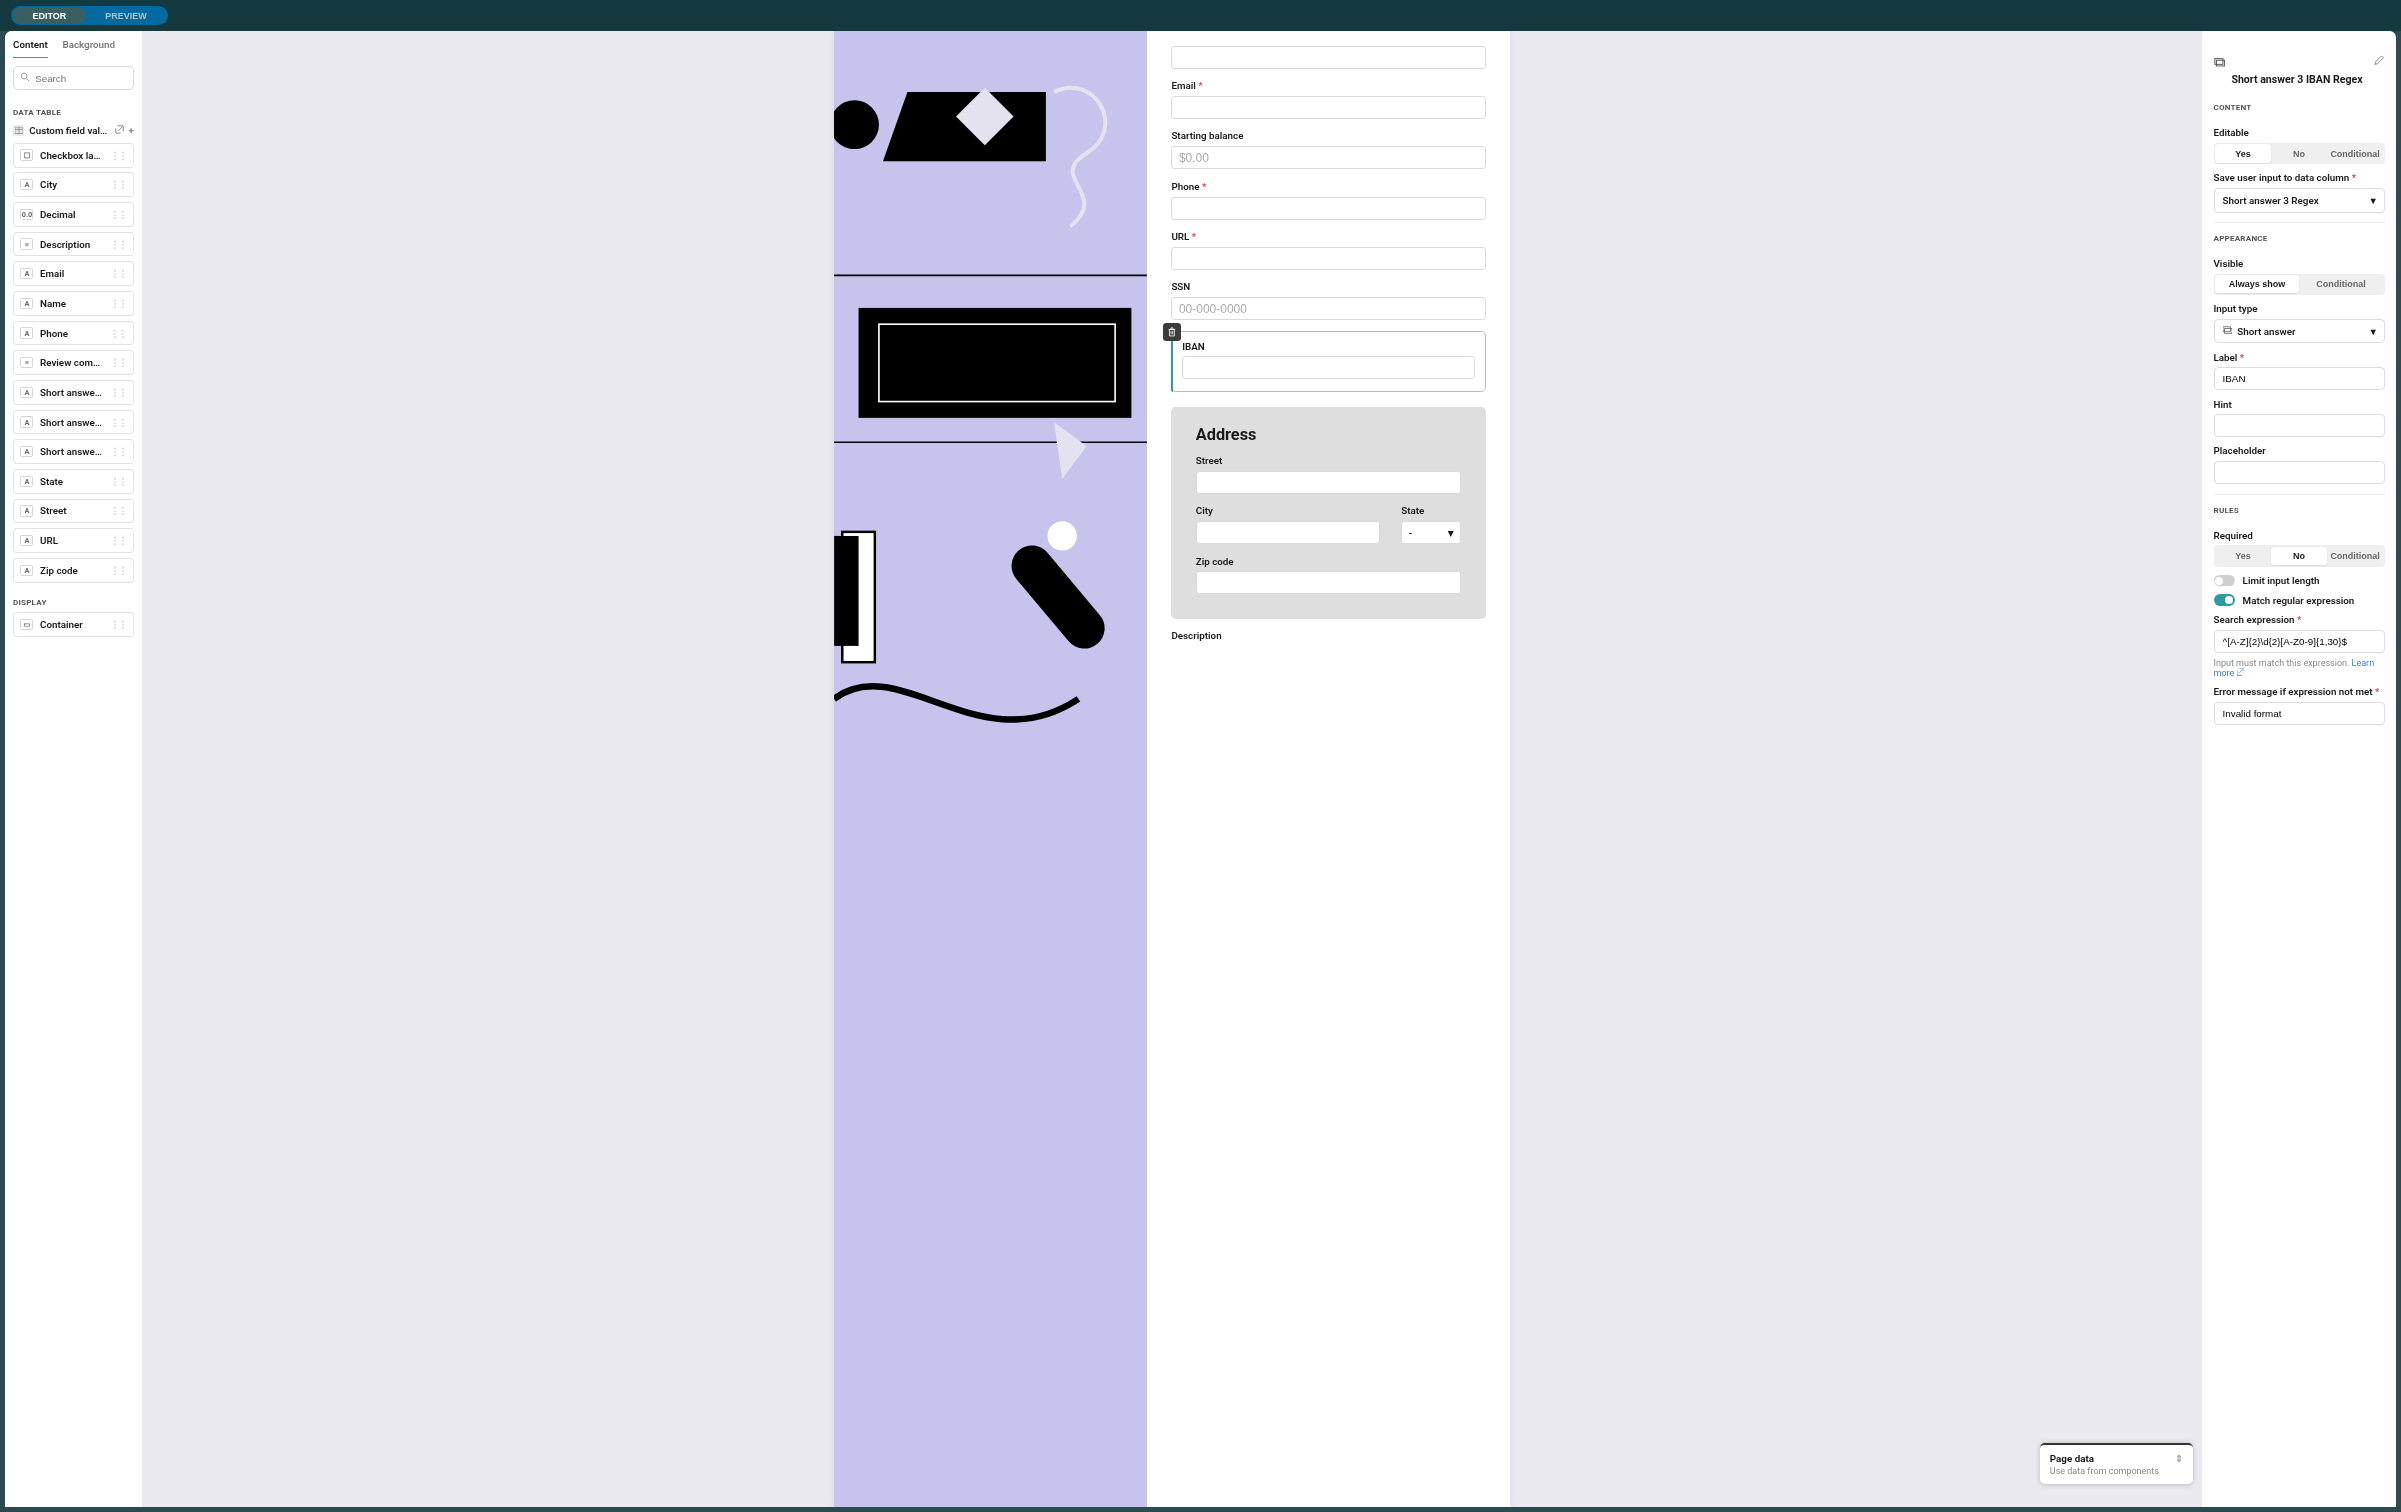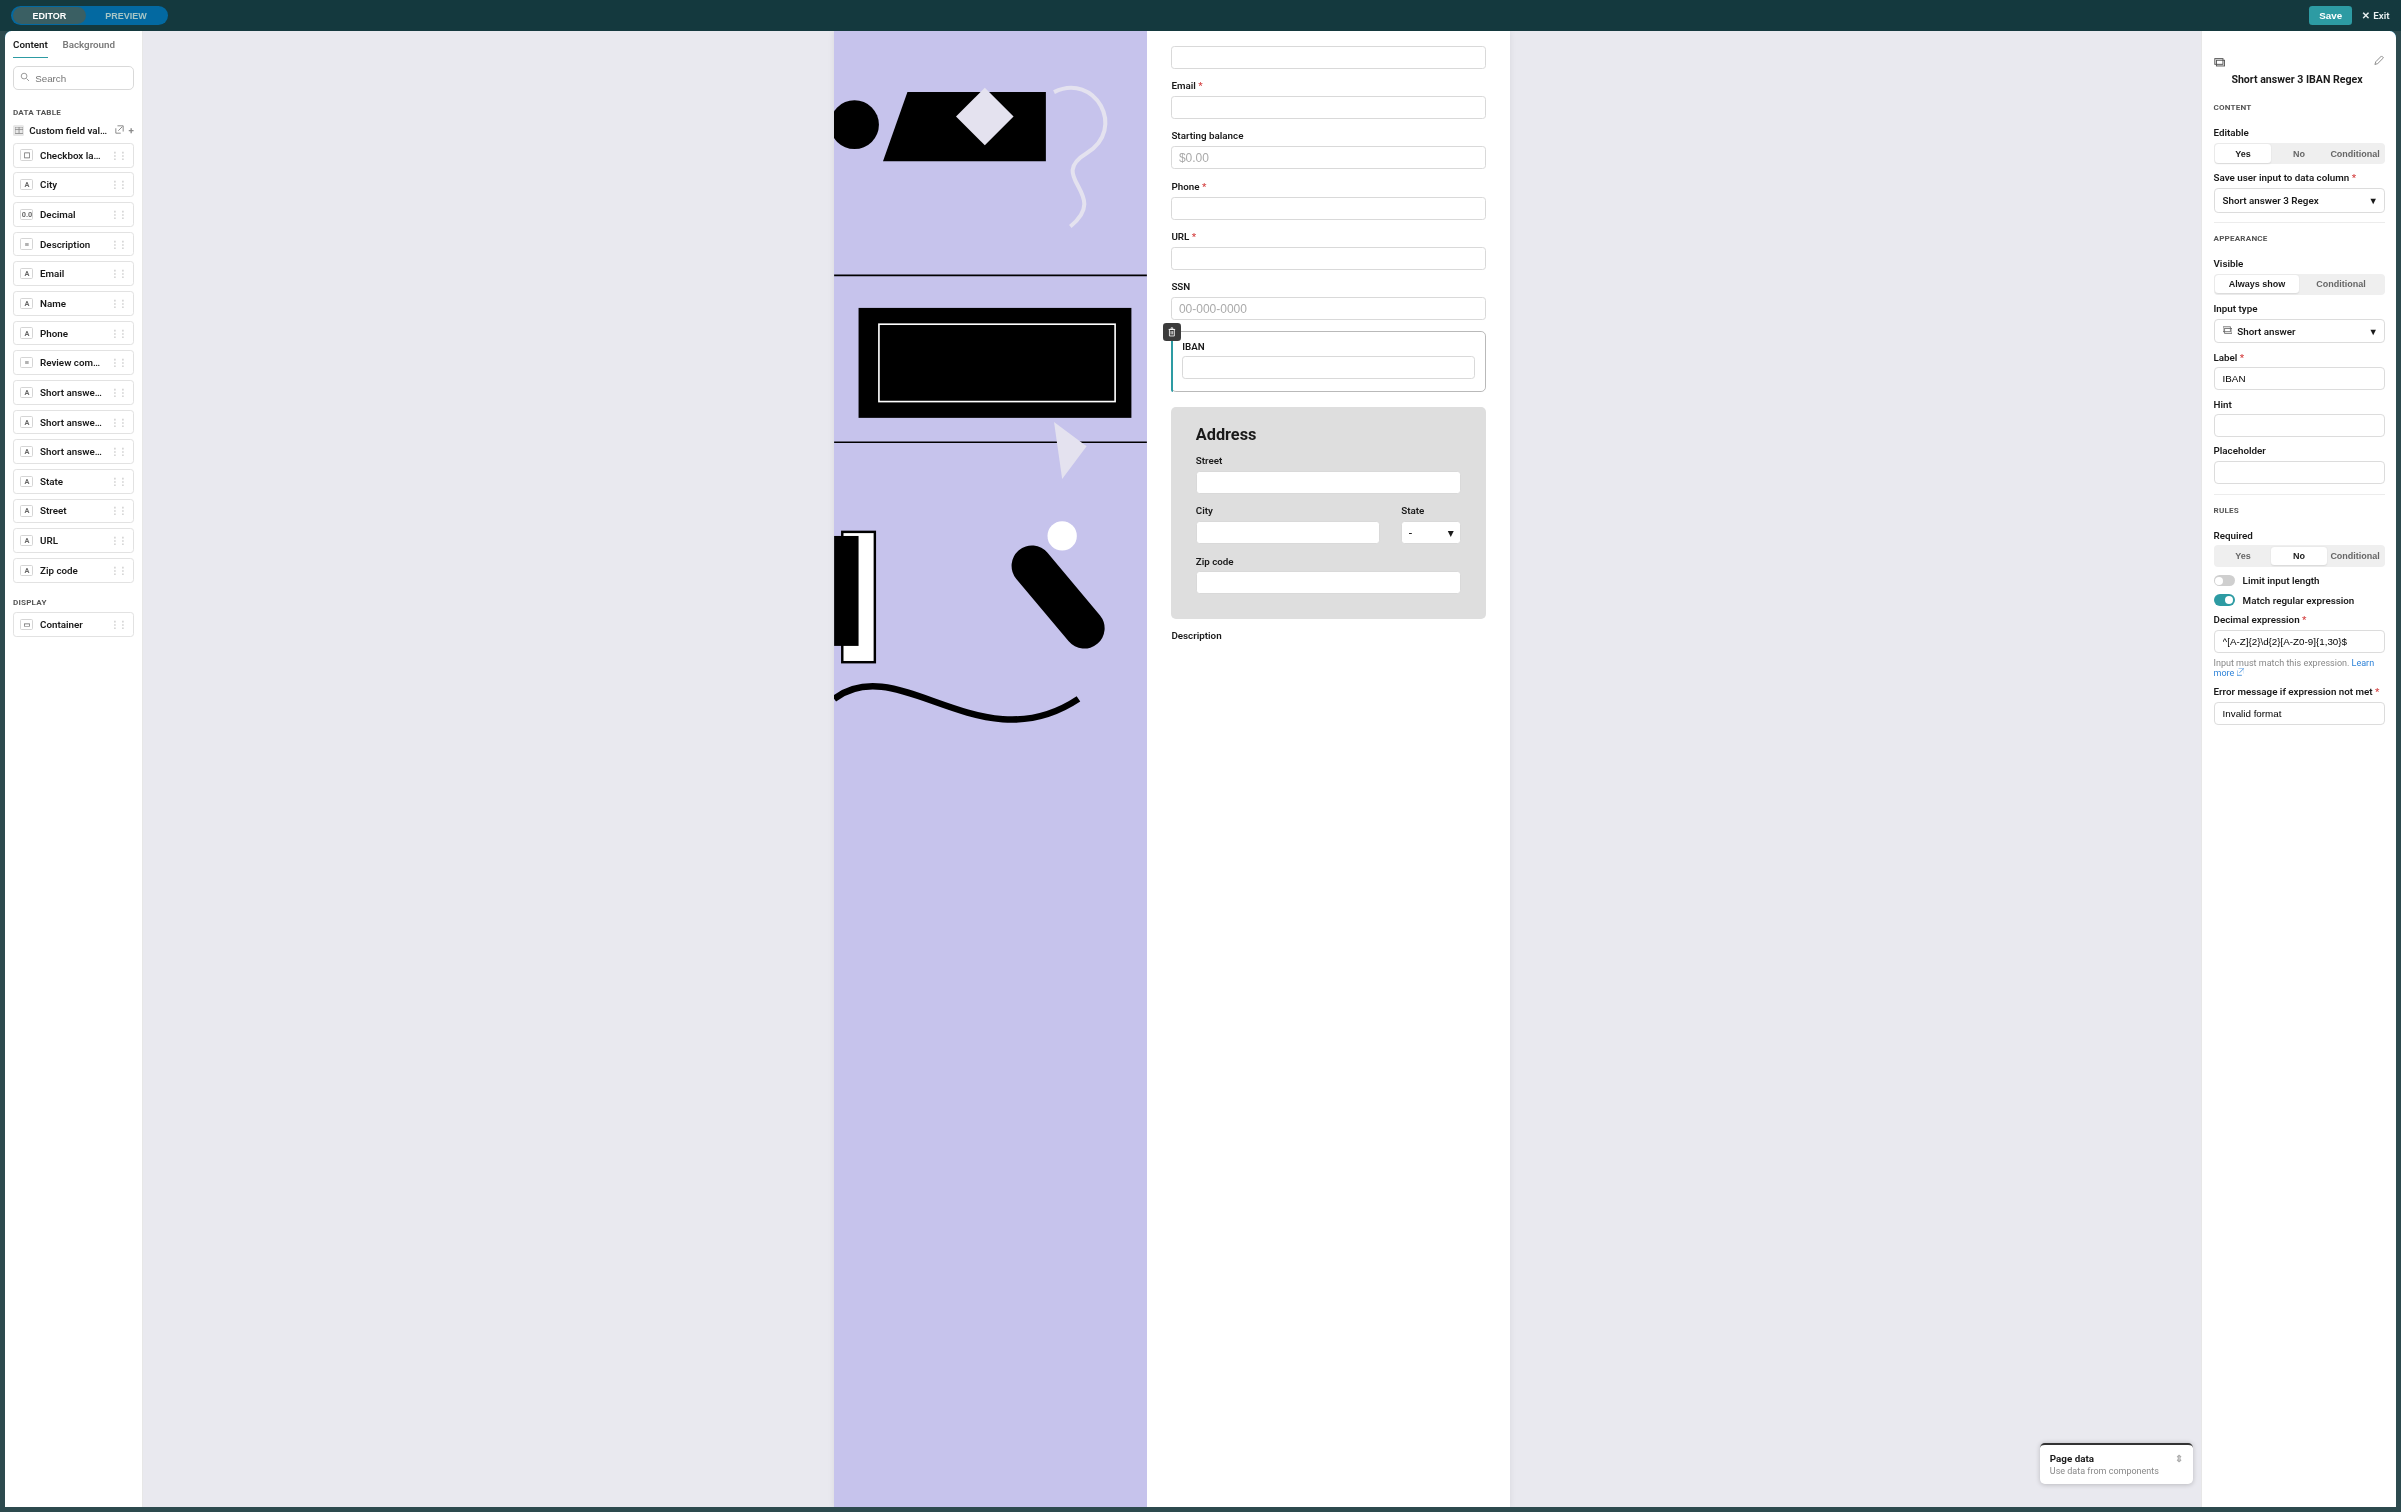--- a/index.html
+++ b/index.html
@@ -83,27 +83,20 @@
 <body>
 
 <div class="app">
   <div class="topbar">
     <div class="topbar-center">
       <div class="ep-toggle">
         <button class="ep-btn active">EDITOR</button>
         <button class="ep-btn">PREVIEW</button>
       </div>
     </div>
-    <div class="topbar-right">
-      <button class="save-btn">Save</button>
-      <span class="exit-btn">
-          <span>✕</span>
-          <span>Exit</span>
-        </span>
-    </div>
   </div>
 
   <div class="main">
     <div class="leftpanel scroll-thin">
       <div class="lp-tabs">
         <div class="lp-tab active">Content</div>
         <div class="lp-tab">Background</div>
       </div>
       <div class="lp-search">
         <div class="search-input-wrap">
@@ -356,21 +349,21 @@
         <button class="seg-btn">Conditional</button>
       </div>
       <div class="toggle-row">
         <div class="toggle"></div>
         <span style="font-size:9.8px;font-weight:600">Limit input length</span>
       </div>
       <div class="toggle-row">
         <div class="toggle on"></div>
         <span style="font-size:9.8px;font-weight:600">Match regular expression</span>
       </div>
-      <div class="rp-label"><span>Decimal expression</span> <span class="req">*</span></div>
+      <div class="rp-label"><span>Search expression</span> <span class="req">*</span></div>
       <input class="rp-input" value="^[A-Z]{2}\d{2}[A-Z0-9]{1,30}$" style="">
       <div class="rp-helper"><span>Input must match this expression. </span><a href="#"><span>Learn more</span> <svg width="7.3" height="7.3" viewBox="0 0 9 9" style="display:inline">
               <path d="M2 0h7v7M8 1L3 6M0 3v6h6" fill="none" stroke="#2d82d8" stroke-width="1"></path>
             </svg></a></div>
       <div class="rp-label"><span>Error message if expression not met</span> <span class="req">*</span></div>
       <input class="rp-input" value="Invalid format" style="">
     </div>
   </div>
 </div>
 

